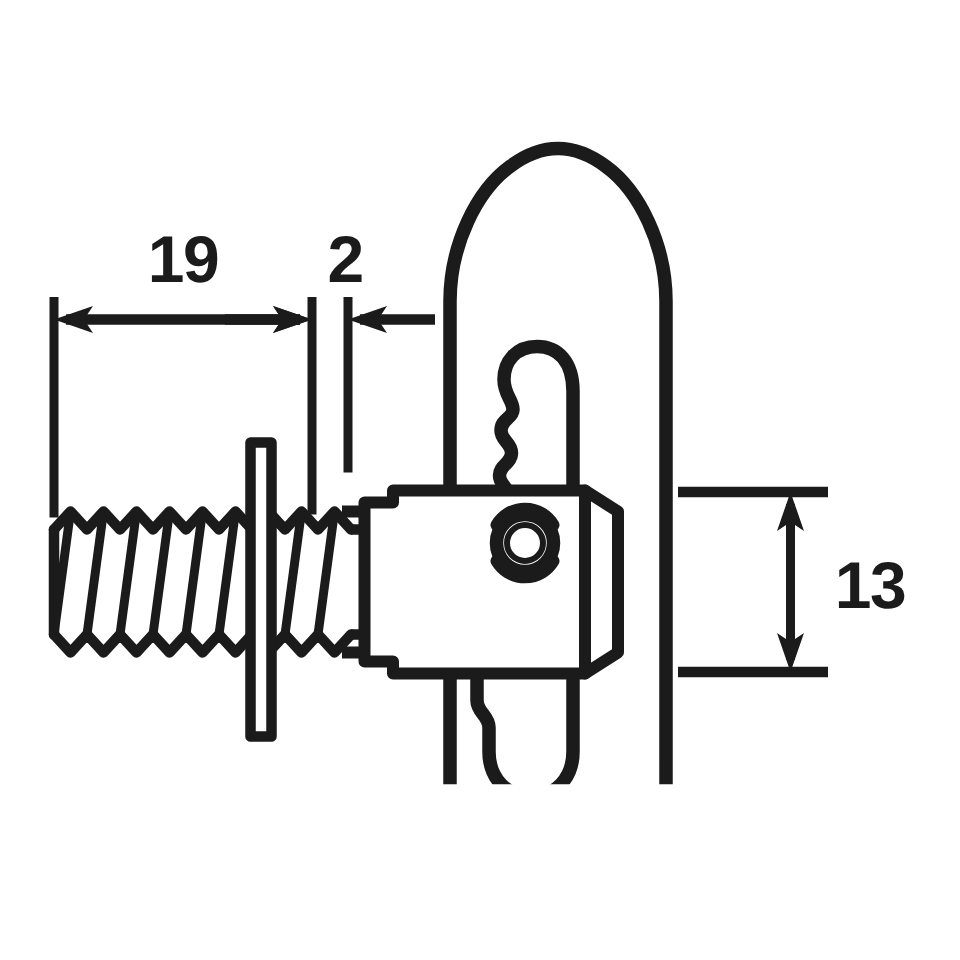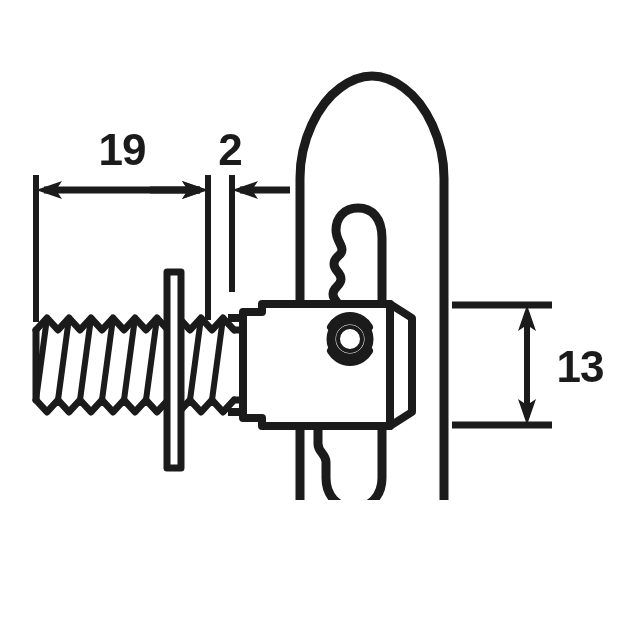--- a/index.html
+++ b/index.html
@@ -10,20 +10,21 @@
   }
   body {
     font-family: "Liberation Sans", sans-serif;
   }
   #stage {
     position: relative;
     width: 640px;
     height: 500px;
     background: #ffffff;
     overflow: hidden;
+    margin-top: 23px;
   }
   #drawing {
     position: absolute;
     left: 0;
     top: 0;
     width: 640px;
     height: 640px;
   }
   .dim-text {
     font-family: "Liberation Sans", sans-serif;

